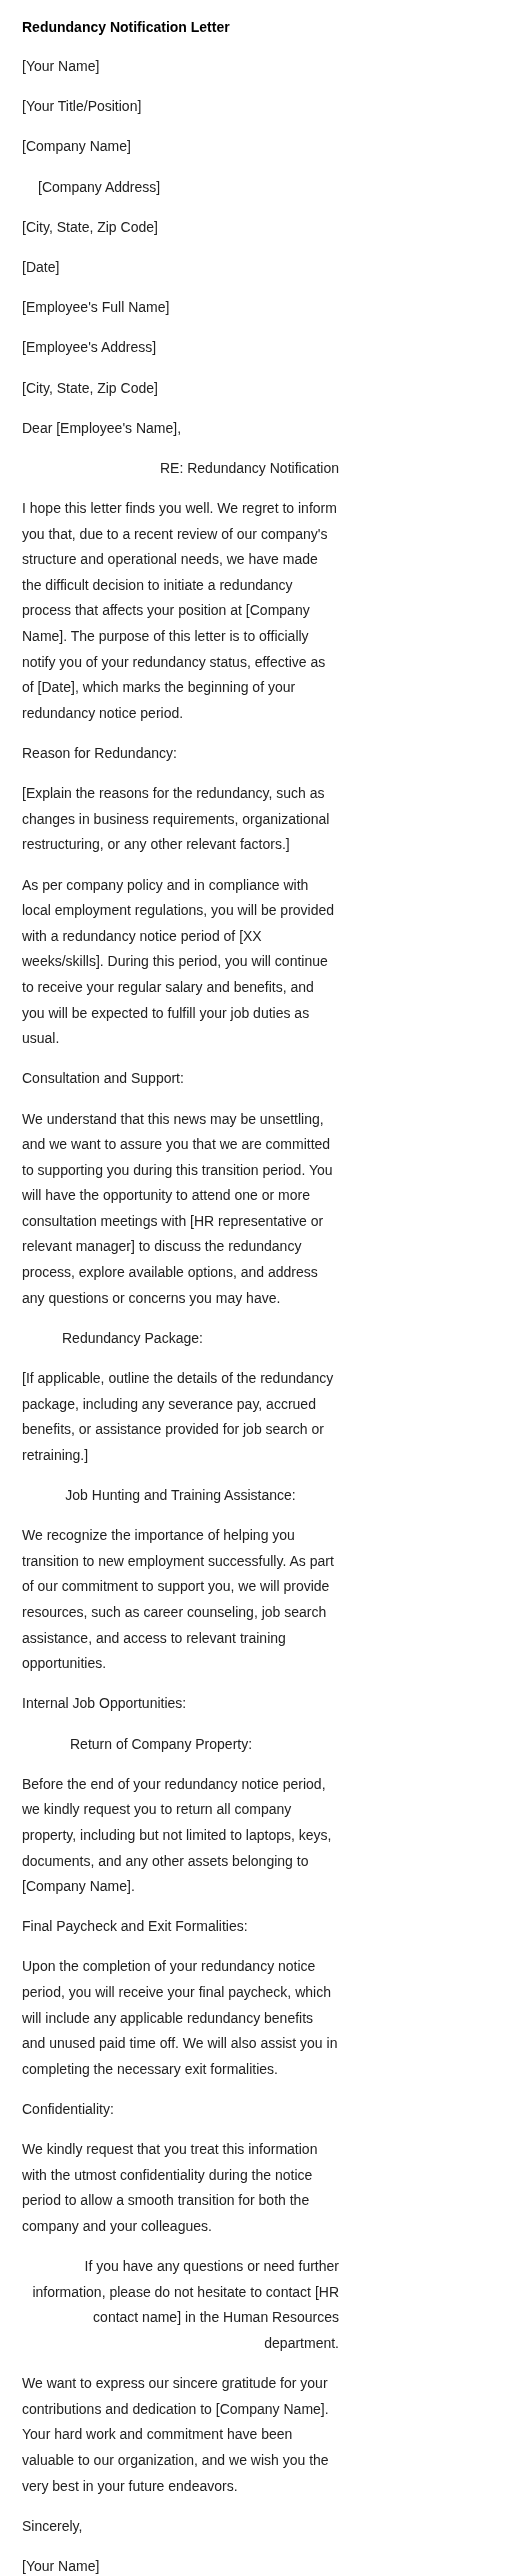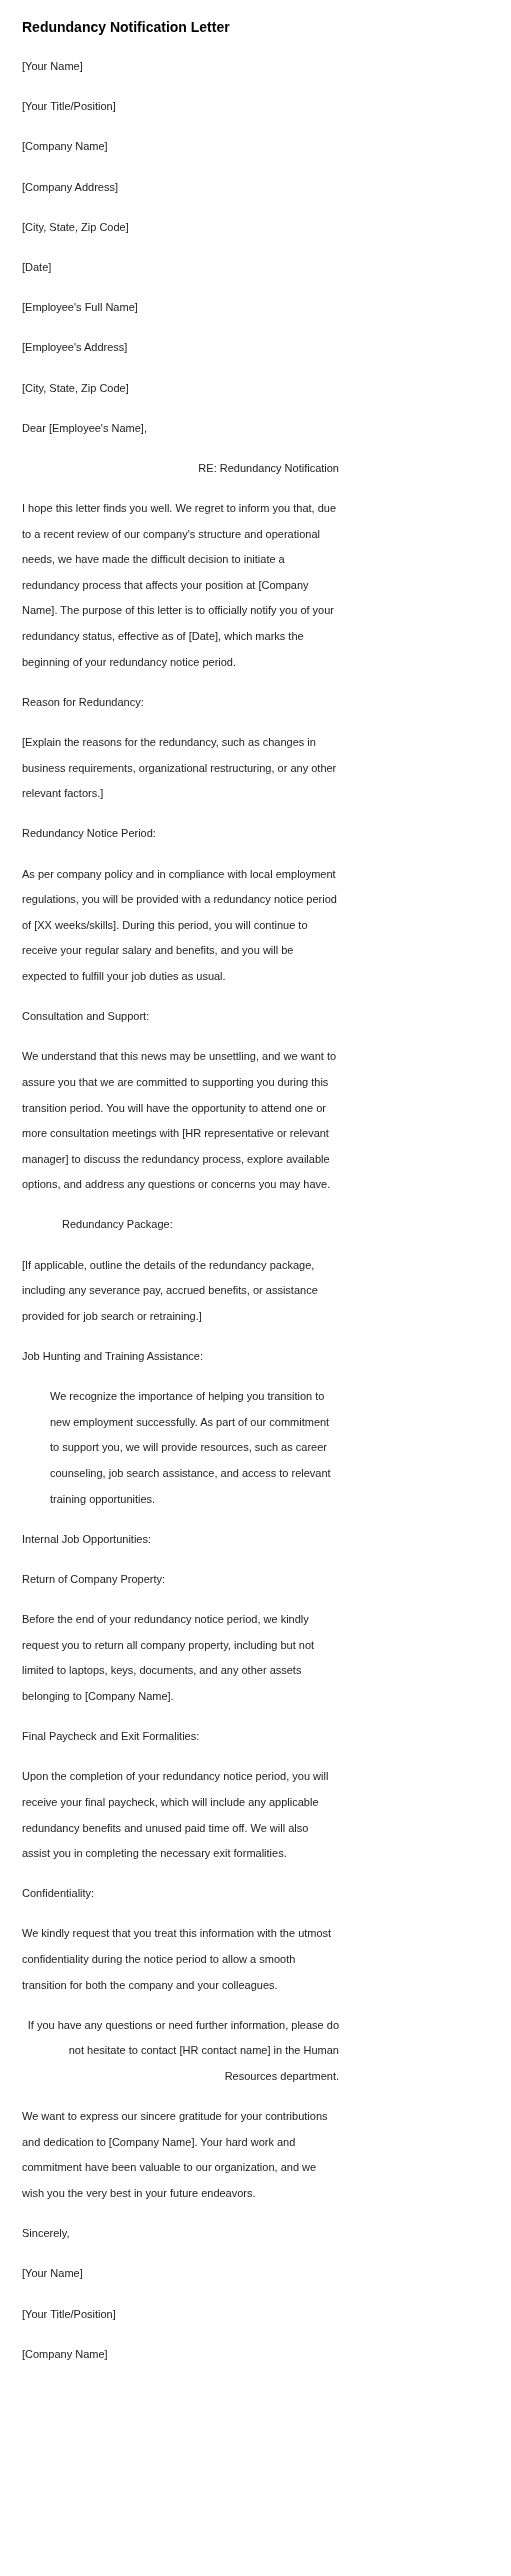--- a/index.html
+++ b/index.html
@@ -23,59 +23,58 @@
     line-height: 17.5px;
     font-weight: 700;
     color: #000000;
     margin: 0 0 17.5px 0;
     letter-spacing: 0;
   }
   .paragraphs {
     max-width: 317px;
   }
   .para {
-    font-size: 11px;
+    font-size: 14px;
     line-height: 25.6px;
     font-weight: 400;
     color: #212121;
     margin: 0 0 14.6px 0;
     white-space: normal;
     word-spacing: normal;
   }
 </style>
 </head>
 <body style="background: rgb(255, 255, 255);">
 
 <div class="doc">
   <h1 class="title" style="color: rgb(0, 0, 0);">Redundancy Notification Letter</h1>
   <div class="paragraphs">
       <p class="para" style="color: rgb(33, 33, 33);">[Your Name]</p>
       <p class="para" style="color: rgb(33, 33, 33);">[Your Title/Position]</p>
       <p class="para" style="color: rgb(33, 33, 33);">[Company Name]</p>
-      <p class="para" style="color: rgb(33, 33, 33);">[Company Address]</p>
+      <p class="para" style="color: rgb(33, 33, 33); margin-left: 16px;">[Company Address]</p>
       <p class="para" style="color: rgb(33, 33, 33);">[City, State, Zip Code]</p>
       <p class="para" style="color: rgb(33, 33, 33);">[Date]</p>
       <p class="para" style="color: rgb(33, 33, 33);">[Employee's Full Name]</p>
       <p class="para" style="color: rgb(33, 33, 33);">[Employee's Address]</p>
       <p class="para" style="color: rgb(33, 33, 33);">[City, State, Zip Code]</p>
       <p class="para" style="color: rgb(33, 33, 33);">Dear [Employee's Name],</p>
       <p class="para" style="color: rgb(33, 33, 33); text-align: right;">RE: Redundancy Notification</p>
       <p class="para" style="color: rgb(33, 33, 33);">I hope this letter finds you well. We regret to inform you that, due to a recent review of our company's structure and operational needs, we have made the difficult decision to initiate a redundancy process that affects your position at [Company Name]. The purpose of this letter is to officially notify you of your redundancy status, effective as of [Date], which marks the beginning of your redundancy notice period.</p>
       <p class="para" style="color: rgb(33, 33, 33);">Reason for Redundancy:</p>
       <p class="para" style="color: rgb(33, 33, 33);">[Explain the reasons for the redundancy, such as changes in business requirements, organizational restructuring, or any other relevant factors.]</p>
-      <p class="para" style="color: rgb(33, 33, 33);">Redundancy Notice Period:</p>
       <p class="para" style="color: rgb(33, 33, 33);">As per company policy and in compliance with local employment regulations, you will be provided with a redundancy notice period of [XX weeks/skills]. During this period, you will continue to receive your regular salary and benefits, and you will be expected to fulfill your job duties as usual.</p>
       <p class="para" style="color: rgb(33, 33, 33);">Consultation and Support:</p>
       <p class="para" style="color: rgb(33, 33, 33);">We understand that this news may be unsettling, and we want to assure you that we are committed to supporting you during this transition period. You will have the opportunity to attend one or more consultation meetings with [HR representative or relevant manager] to discuss the redundancy process, explore available options, and address any questions or concerns you may have.</p>
       <p class="para" style="color: rgb(33, 33, 33); margin-left: 40px;">Redundancy Package:</p>
       <p class="para" style="color: rgb(33, 33, 33);">[If applicable, outline the details of the redundancy package, including any severance pay, accrued benefits, or assistance provided for job search or retraining.]</p>
-      <p class="para" style="color: rgb(33, 33, 33);">Job Hunting and Training Assistance:</p>
-      <p class="para" style="color: rgb(33, 33, 33); margin-left: 28px;">We recognize the importance of helping you transition to new employment successfully. As part of our commitment to support you, we will provide resources, such as career counseling, job search assistance, and access to relevant training opportunities.</p>
+      <p class="para" style="color: rgb(33, 33, 33); text-align: center;">Job Hunting and Training Assistance:</p>
+      <p class="para" style="color: rgb(33, 33, 33);">We recognize the importance of helping you transition to new employment successfully. As part of our commitment to support you, we will provide resources, such as career counseling, job search assistance, and access to relevant training opportunities.</p>
       <p class="para" style="color: rgb(33, 33, 33);">Internal Job Opportunities:</p>
-      <p class="para" style="color: rgb(33, 33, 33);">Return of Company Property:</p>
+      <p class="para" style="color: rgb(33, 33, 33); margin-left: 48px;">Return of Company Property:</p>
       <p class="para" style="color: rgb(33, 33, 33);">Before the end of your redundancy notice period, we kindly request you to return all company property, including but not limited to laptops, keys, documents, and any other assets belonging to [Company Name].</p>
       <p class="para" style="color: rgb(33, 33, 33);">Final Paycheck and Exit Formalities:</p>
       <p class="para" style="color: rgb(33, 33, 33);">Upon the completion of your redundancy notice period, you will receive your final paycheck, which will include any applicable redundancy benefits and unused paid time off. We will also assist you in completing the necessary exit formalities.</p>
       <p class="para" style="color: rgb(33, 33, 33);">Confidentiality:</p>
       <p class="para" style="color: rgb(33, 33, 33);">We kindly request that you treat this information with the utmost confidentiality during the notice period to allow a smooth transition for both the company and your colleagues.</p>
       <p class="para" style="color: rgb(33, 33, 33); text-align: right;">If you have any questions or need further information, please do not hesitate to contact [HR contact name] in the Human Resources department.</p>
       <p class="para" style="color: rgb(33, 33, 33);">We want to express our sincere gratitude for your contributions and dedication to [Company Name]. Your hard work and commitment have been valuable to our organization, and we wish you the very best in your future endeavors.</p>
       <p class="para" style="color: rgb(33, 33, 33);">Sincerely,</p>
       <p class="para" style="color: rgb(33, 33, 33);">[Your Name]</p>
       <p class="para" style="color: rgb(33, 33, 33);">[Your Title/Position]</p>

